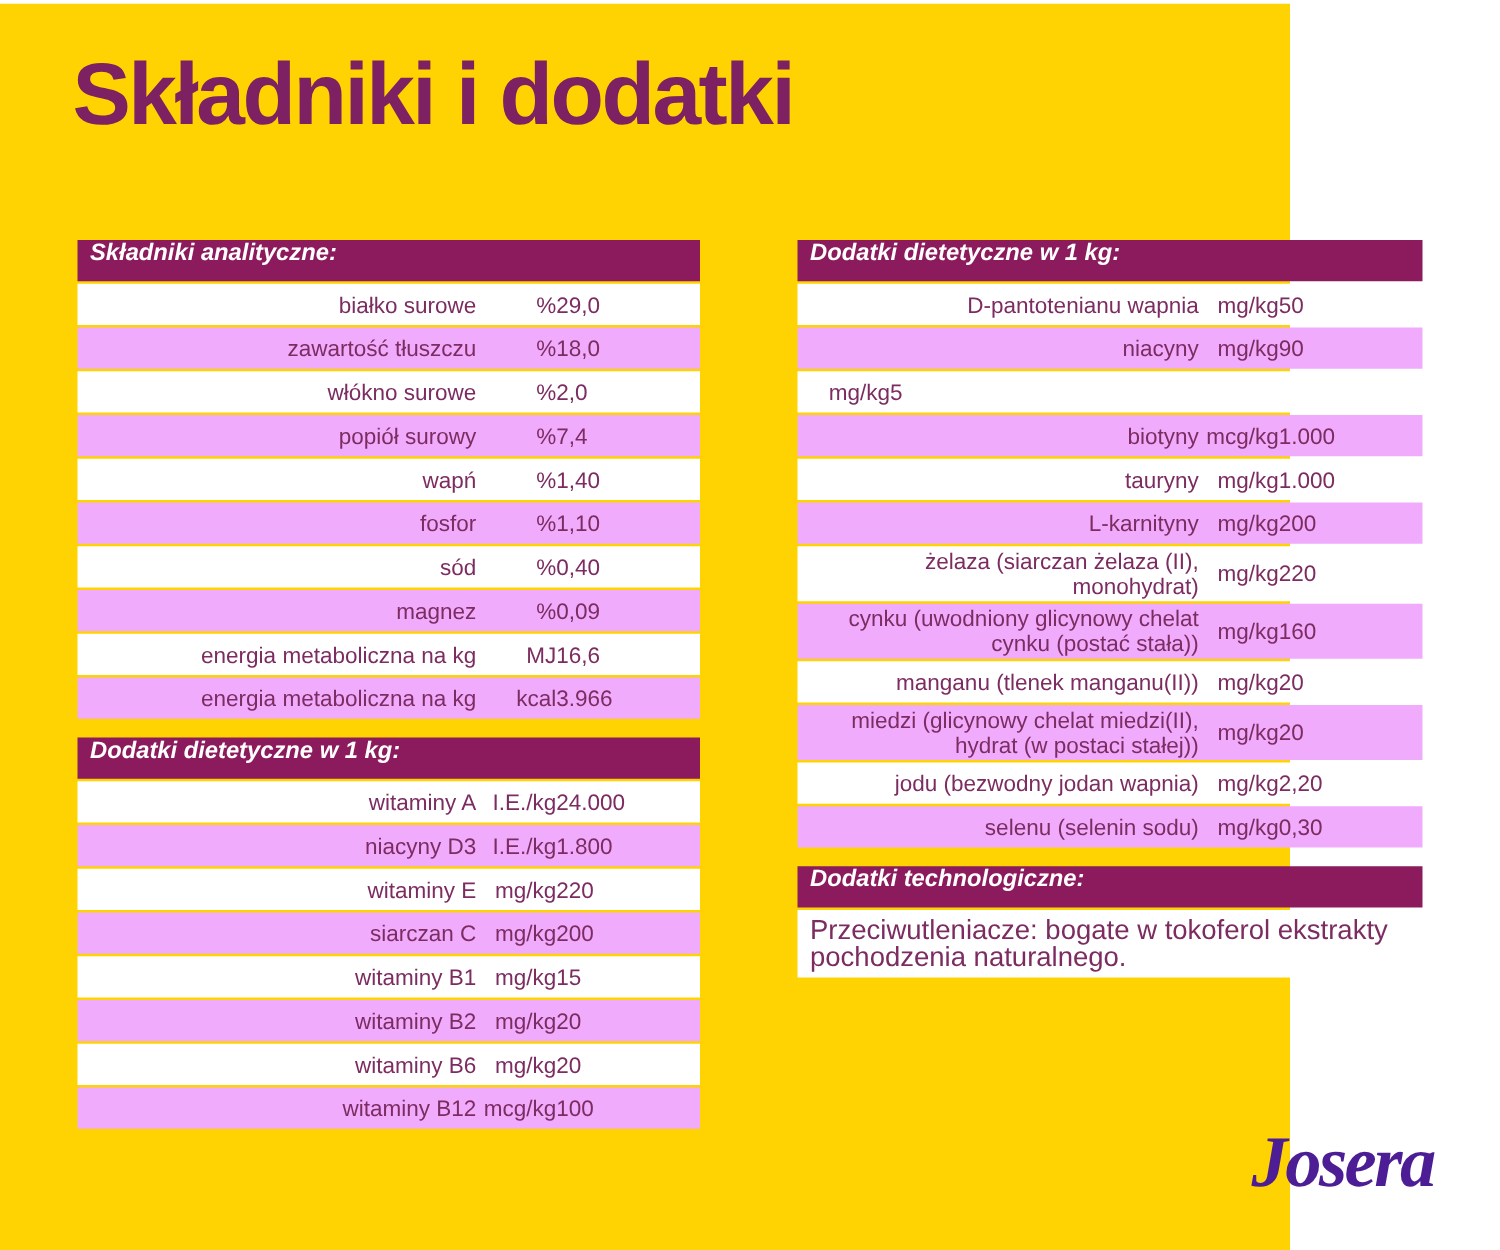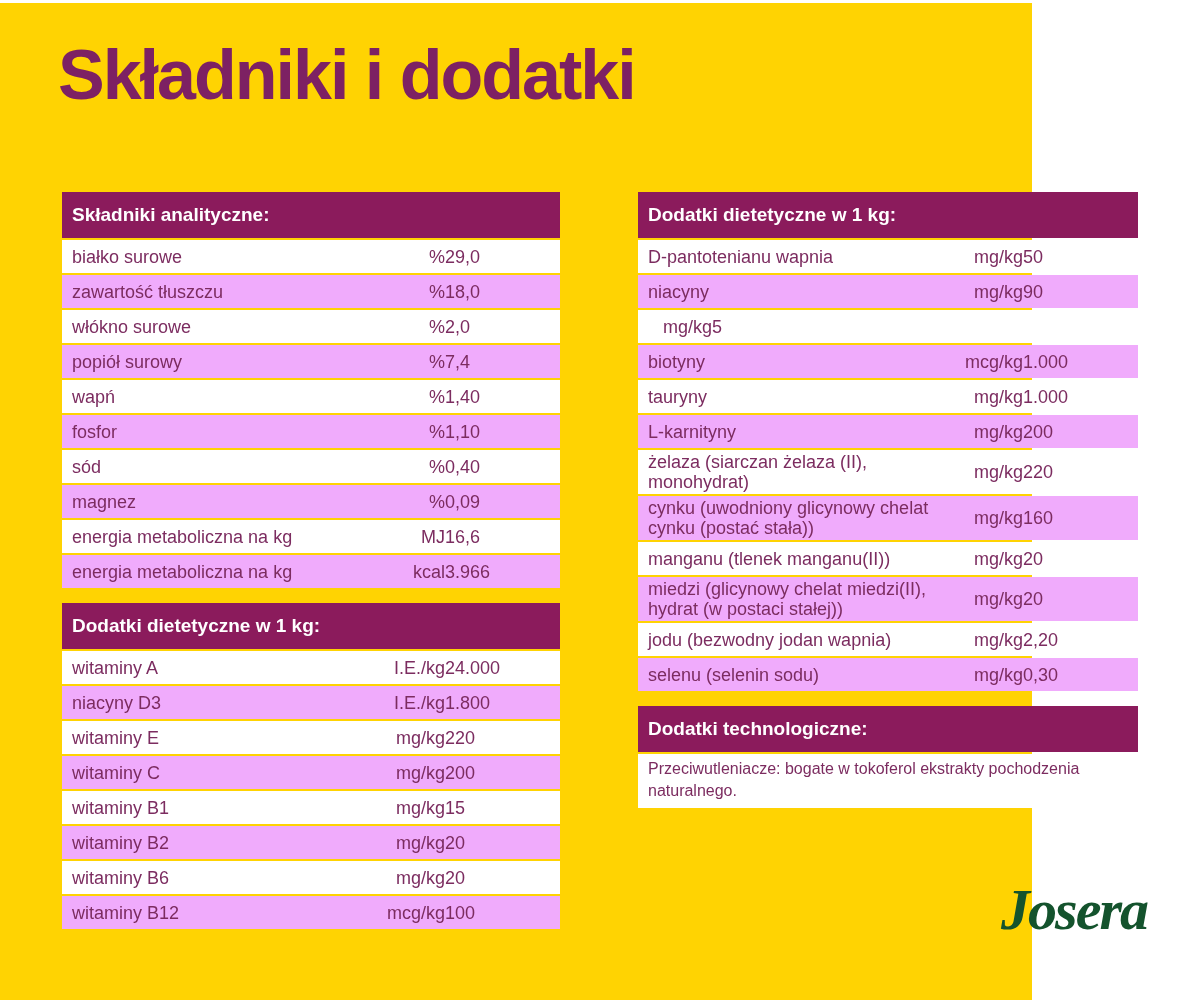--- a/index.html
+++ b/index.html
@@ -16,43 +16,43 @@
     color:#7d2163;line-height:1.0;
   }
   .col{position:absolute;top:192px;}
   .col-left{left:62px;width:498px;}
   .col-right{left:638px;width:500px;}
   .data-table{width:100%;}
   .t-header{
     box-sizing:border-box;min-height:33px;margin-bottom:2px;
     background:#8b1b5c;color:#ffffff;
     font-size:19px;font-weight:bold;
-    display:flex;align-items:flex-start;padding:12px 10px;
+    display:flex;align-items:flex-start;padding:0 10px;font-style:italic;
   }
   .t-row{
     box-sizing:border-box;display:flex;align-items:center;
     min-height:33px;margin-bottom:2px;
     padding:2px 35px 2px 10px;
     color:#7c2c60;font-size:18px;
   }
   .t-row.white{background:#ffffff;}
   .t-row.gray{background:#f0abfc;}
-  .c-label{flex:1;line-height:20px;}
+  .c-label{flex:1;line-height:20px;text-align:right;}
   .c-unit{width:64px;text-align:right;line-height:20px;}
   .c-value{width:80px;text-align:left;line-height:20px;}
   .mt-gap{margin-top:15px;}
   .tech-body{
     box-sizing:border-box;background:#ffffff;color:#7c2c60;
-    font-size:16px;line-height:22px;
-    min-height:54px;display:flex;
+    font-size:22px;line-height:22px;
+    min-height:54px;display:flex;align-items:center;
     padding:4px 10px;margin-bottom:2px;
   }
   .brand-logo{
-    position:absolute;left:932px;top:880px;width:215px;height:60px;
-    color:#14532d;
+    position:absolute;left:932px;top:900px;width:215px;height:60px;
+    color:#4c1d95;
     font-family:"Liberation Serif",serif;
     font-style:italic;font-weight:bold;
     font-size:58px;letter-spacing:-2px;line-height:60px;
     text-align:right;
   }
 </style>
 </head>
 <body>
 
 <div class="page">
@@ -147,21 +147,21 @@
           <span class="c-value">1.800</span>
         </div>
 
         <div class="t-row white">
           <span class="c-label">witaminy E</span>
           <span class="c-unit">mg/kg</span>
           <span class="c-value">220</span>
         </div>
 
         <div class="t-row gray">
-          <span class="c-label">witaminy C</span>
+          <span class="c-label">siarczan C</span>
           <span class="c-unit">mg/kg</span>
           <span class="c-value">200</span>
         </div>
 
         <div class="t-row white">
           <span class="c-label">witaminy B1</span>
           <span class="c-unit">mg/kg</span>
           <span class="c-value">15</span>
         </div>
 

